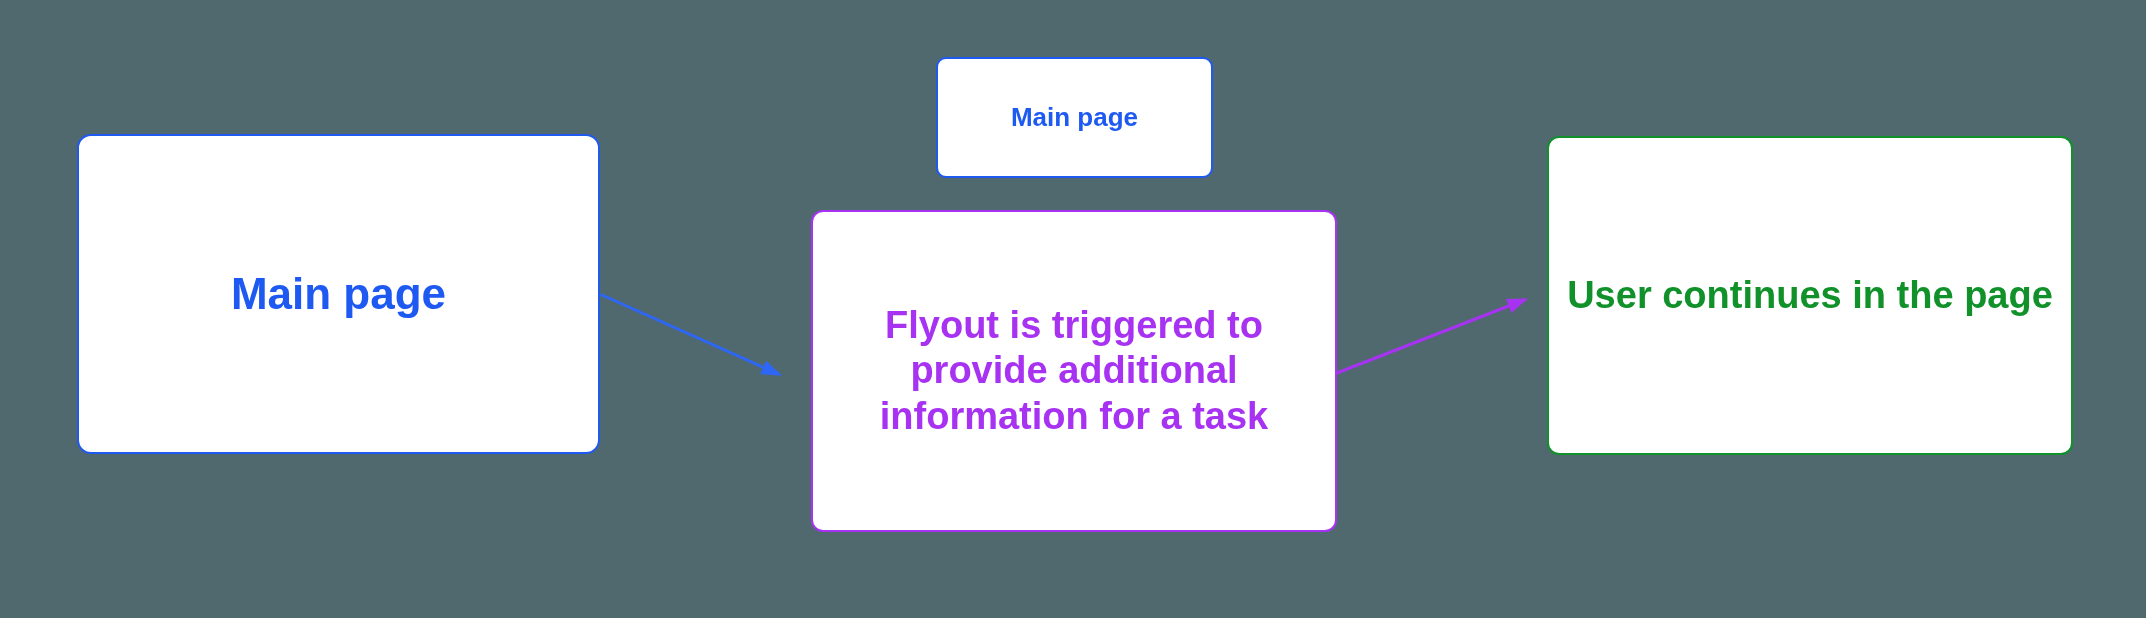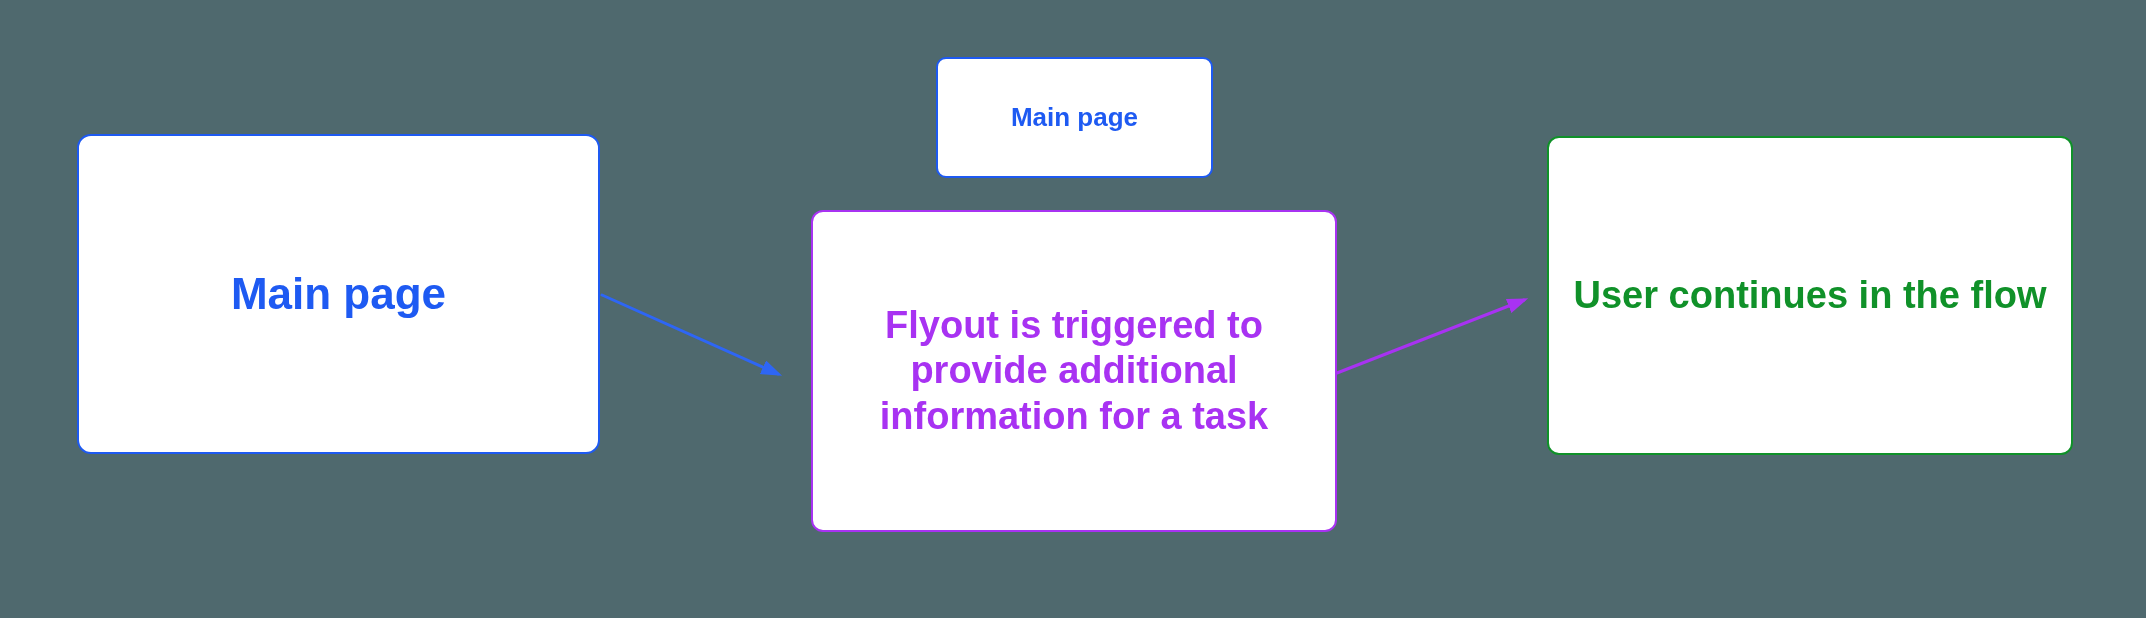--- a/index.html
+++ b/index.html
@@ -104,16 +104,16 @@
 
   <div class="node" id="node-main-page-mini">
     <span class="label">Main page</span>
   </div>
 
   <div class="node" id="node-flyout">
     <span class="label">Flyout is triggered to provide additional information for a task</span>
   </div>
 
   <div class="node" id="node-continue">
-    <span class="label">User continues in the flow</span>
+    <span class="label">User continues in the page</span>
   </div>
 
 </div>
 
 </body></html>

